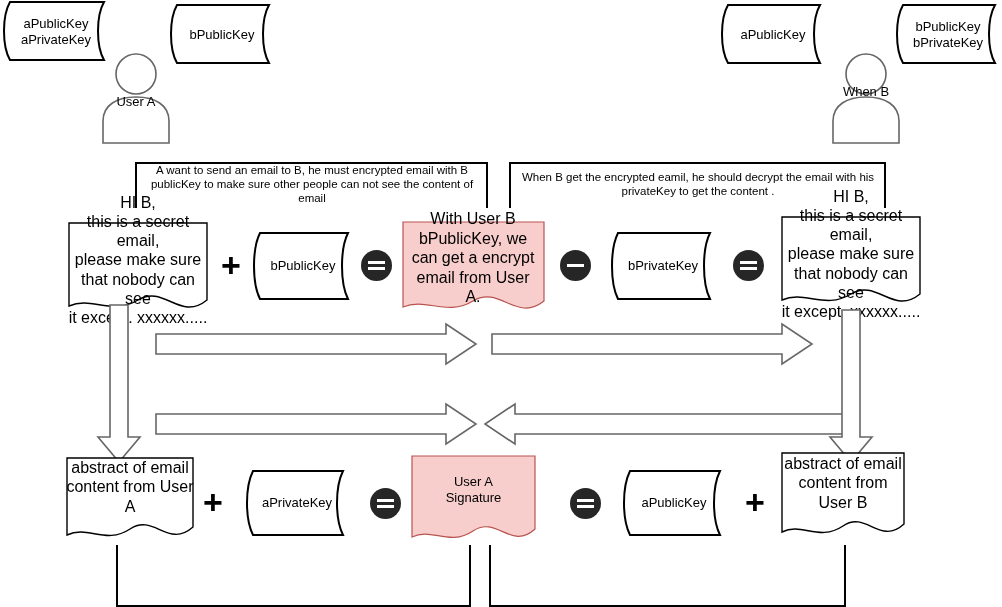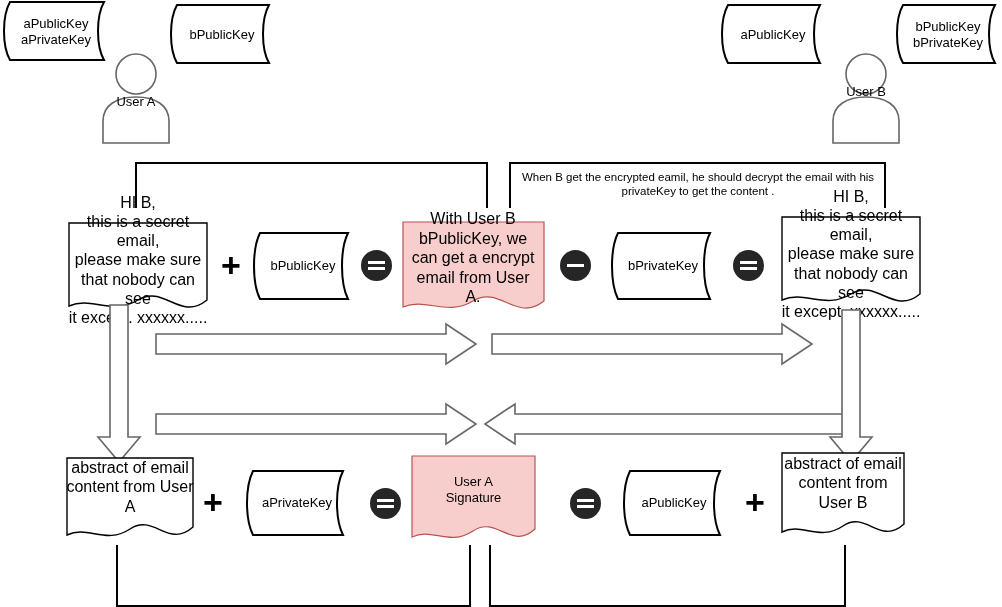--- a/index.html
+++ b/index.html
@@ -93,35 +93,36 @@
     </svg>
   </div>
   <div class="lbl f13" style="left:96px;top:93px;width:80px;height:18px;">User A</div>
 
   <div class="svgwrap" style="left:825px;top:53px;">
     <svg width="82" height="92" viewBox="0 0 82 92">
       <circle cx="41" cy="21" r="20" fill="#ffffff" stroke="#666666" stroke-width="1.6"></circle>
       <path d="M8,90 L8,68 C8,52 22,44 41,44 C60,44 74,52 74,68 L74,90 Z" fill="#ffffff" stroke="#666666" stroke-width="1.6"></path>
     </svg>
   </div>
-  <div class="lbl f13" style="left:826px;top:83px;width:80px;height:18px;">User B</div>
+  <div class="lbl f13" style="left:826px;top:83px;width:80px;height:18px;">When B</div>
 
   <div class="svgwrap" style="left:0px;top:0px;">
     <svg width="1002" height="607" viewBox="0 0 1002 607">
 
       <path d="M136,208 L136,163 L487,163 L487,208" fill="none" stroke="#000000" stroke-width="2"></path>
 
       <path d="M510,208 L510,163 L885,163 L885,208" fill="none" stroke="#000000" stroke-width="2"></path>
 
       <path d="M117,545 L117,606 L470,606 L470,545" fill="none" stroke="#000000" stroke-width="2"></path>
 
       <path d="M490,545 L490,606 L845,606 L845,545" fill="none" stroke="#000000" stroke-width="2"></path>
     </svg>
   </div>
 
+  <div class="txt f115" style="left:142px;top:163px;width:340px;height:42px;padding:3px 4px;box-sizing:border-box;">A want to send an email to B, he must encrypted email with B publicKey to make sure other people can not see the content of email</div>
   <div class="txt f115" style="left:516px;top:163px;width:364px;height:42px;padding:3px 4px;box-sizing:border-box;">When B get the encrypted eamil, he should decrypt the email with his privateKey to get the content .</div>
 
   <div class="svgwrap" style="left:68px;top:222px;">
     <svg width="140" height="96" viewBox="0 0 140 96">
       <path d="M1,1 L139,1 L139,78 C112,100 96,62 70,78 C44,94 24,74 1,84 Z" fill="#ffffff" stroke="#000000" stroke-width="1.4"></path>
     </svg>
   </div>
   <div class="lbl f12" style="left:68px;top:224px;width:140px;height:72px;white-space:pre-line;flex-direction:column;">HI B,
 this is a secret email,
 please make sure

